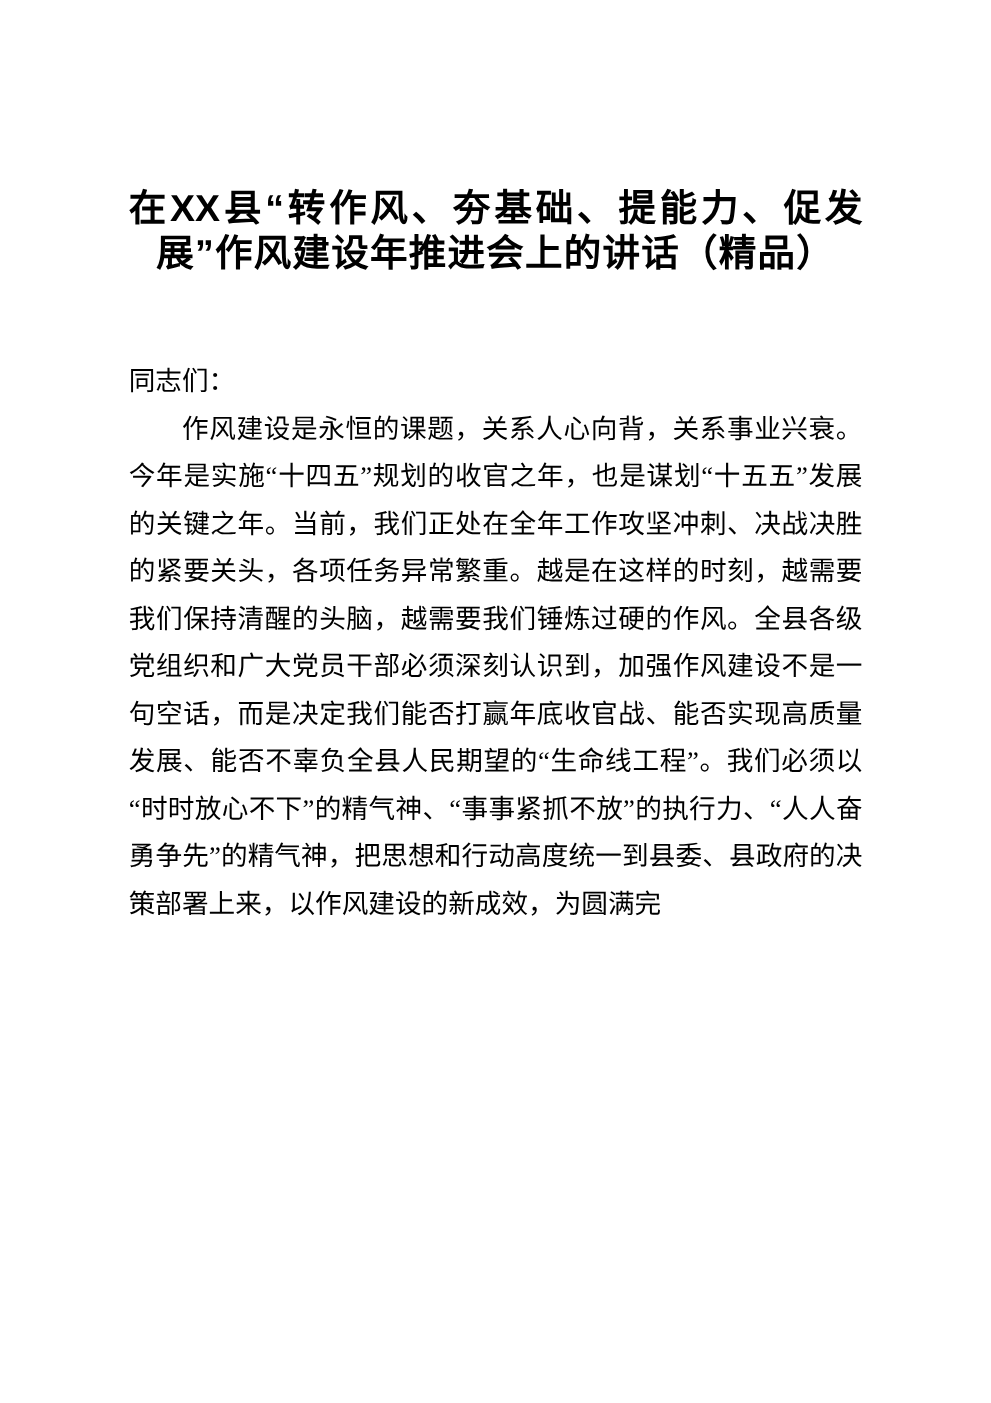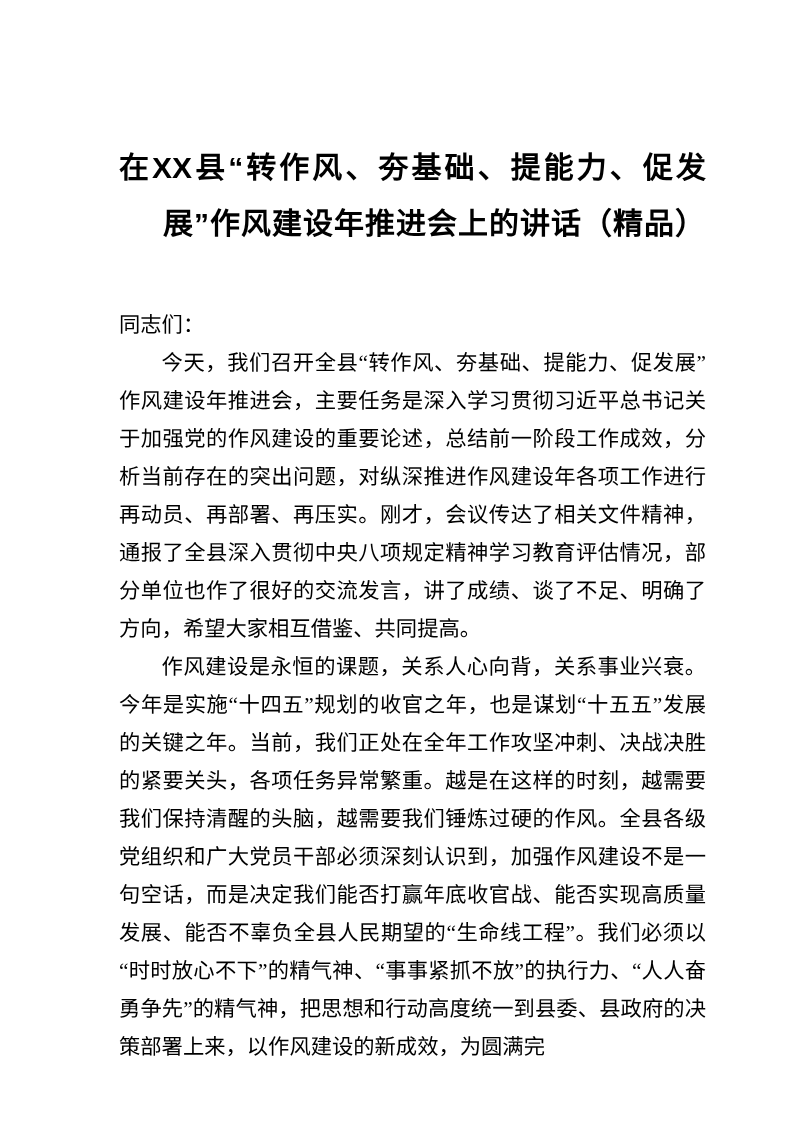--- a/index.html
+++ b/index.html
@@ -11,39 +11,38 @@
     position: relative;
     width: 793px;
     height: 1122px;
     background: #ffffff;
     overflow: hidden;
     color: #000000;
     font-family: "Liberation Serif", "DejaVu Serif", serif;
   }
   .content {
     position: absolute;
-    left: 119px;
+    left: 103px;
     top: 150px;
     width: 587px;
   }
   .doc-title {
     font-family: "Liberation Sans", "DejaVu Sans", sans-serif;
     font-weight: bold;
     font-size: 30px;
     line-height: 36px;
     color: #000000;
   }
   .title-line-1 {
     text-align: justify;
     text-align-last: justify;
   }
   .title-line-2 {
-    text-align: right;
+    text-align: center;
     letter-spacing: 1px;
-    margin-top: 20px;
   }
   .doc-body {
     margin-top: 64px;
     font-size: 21.3px;
     line-height: 38px;
     text-align: justify;
   }
   .doc-body p {
     margin: 0;
     padding: 0;
@@ -58,18 +57,17 @@
 <div class="page">
   <div class="content">
 
     <div class="doc-title">
       <div class="title-line-1">在XX县“转作风、夯基础、提能力、促发</div>
       <div class="title-line-2">展”作风建设年推进会上的讲话（精品）</div>
     </div>
 
     <div class="doc-body">
       <p class="salutation">同志们：</p>
-      <p class="para">今天，我们召开全县“转作风、夯基础、提能力、促发展”作风建设年推进会，主要任务是深入学习贯彻习近平总书记关于加强党的作风建设的重要论述，总结前一阶段工作成效，分析当前存在的突出问题，对纵深推进作风建设年各项工作进行再动员、再部署、再压实。刚才，会议传达了相关文件精神，通报了全县深入贯彻中央八项规定精神学习教育评估情况，部分单位也作了很好的交流发言，讲了成绩、谈了不足、明确了方向，希望大家相互借鉴、共同提高。</p>
       <p class="para">作风建设是永恒的课题，关系人心向背，关系事业兴衰。今年是实施“十四五”规划的收官之年，也是谋划“十五五”发展的关键之年。当前，我们正处在全年工作攻坚冲刺、决战决胜的紧要关头，各项任务异常繁重。越是在这样的时刻，越需要我们保持清醒的头脑，越需要我们锤炼过硬的作风。全县各级党组织和广大党员干部必须深刻认识到，加强作风建设不是一句空话，而是决定我们能否打赢年底收官战、能否实现高质量发展、能否不辜负全县人民期望的“生命线工程”。我们必须以“时时放心不下”的精气神、“事事紧抓不放”的执行力、“人人奋勇争先”的精气神，把思想和行动高度统一到县委、县政府的决策部署上来，以作风建设的新成效，为圆满完</p>
     </div>
 
   </div>
 </div>
 
 </body></html>

